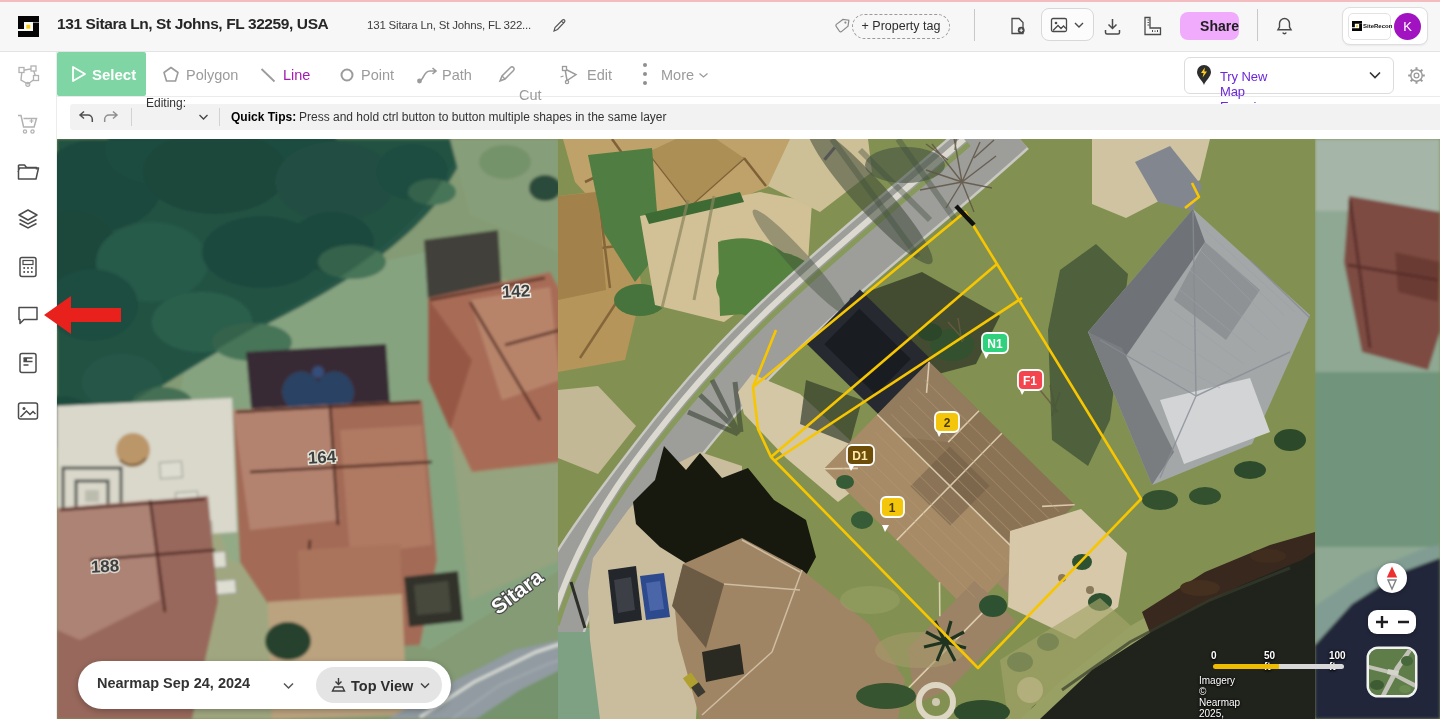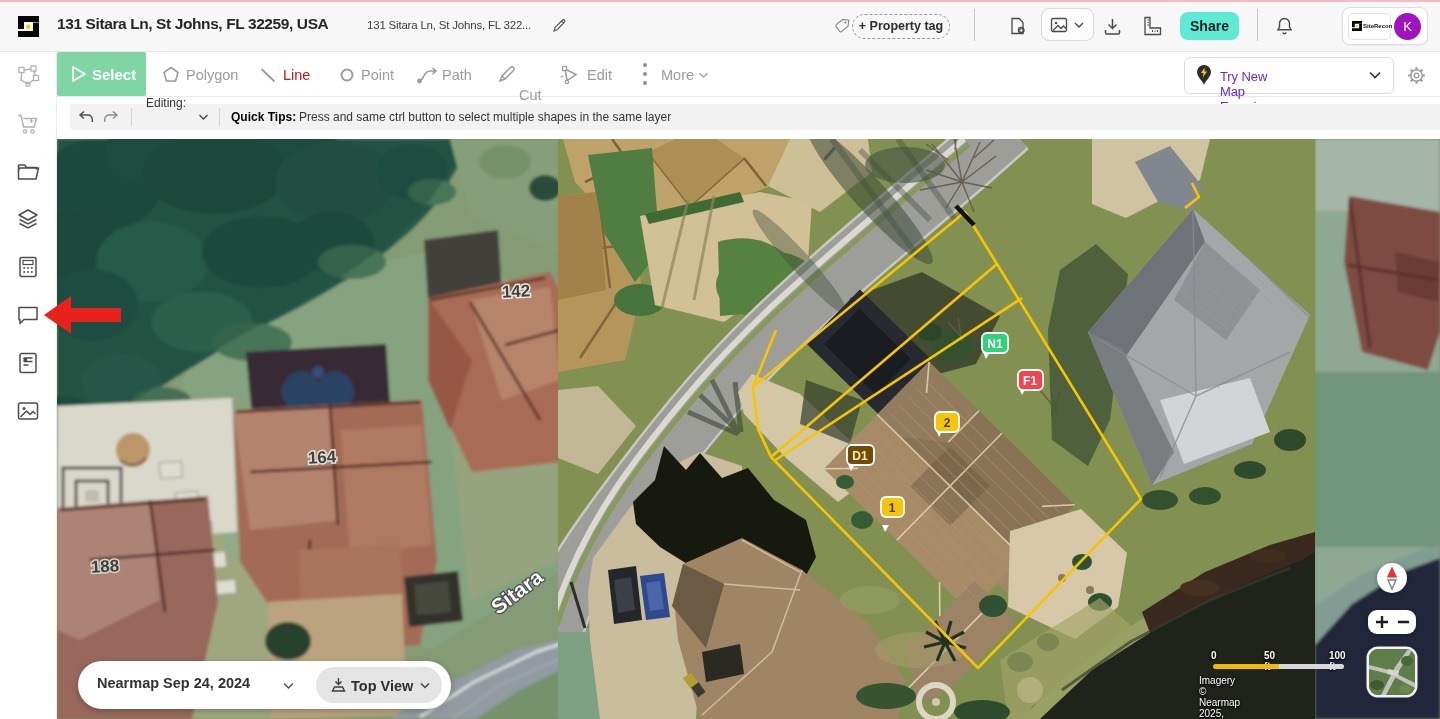--- a/index.html
+++ b/index.html
@@ -28,21 +28,21 @@
 
 <svg class="abs" style="left:552px;top:18px;" width="15" height="15" viewBox="0 0 15 15">
       <path d="M2 13 L3 9.5 L10.5 2 A1.4 1.4 0 0 1 12.5 4 L5.5 11.5 Z M9.5 3 l2 2" fill="none" stroke="#555" stroke-width="1.1"></path>
     </svg>
 
 <svg class="abs" style="left:835px;top:18px;" width="16" height="16" viewBox="0 0 16 16">
       <path d="M1.5 7 L7 1.5 H13 V7.5 L7.5 13.5 A1.5 1.5 0 0 1 5 13.5 L1.5 9.5 A1.6 1.6 0 0 1 1.5 7 Z" fill="none" stroke="#8a8a8a" stroke-width="1.2" transform="rotate(8 8 8)"></path>
       <circle cx="10.4" cy="4.6" r="1.1" fill="#8a8a8a"></circle>
     </svg>
 
-<div class="abs" style="left:852px;top:14px;width:98px;height:25px;border:1px dashed #9a9a9a;border-radius:13px;font-size:12.5px;color:#2d2d2d;text-align:center;line-height:23px;font-weight:bold;">+ Property tag</div>
+<div class="abs" style="left:852px;top:14px;width:98px;height:25px;border:1px dashed #9a9a9a;border-radius:13px;font-size:12.5px;color:#2d2d2d;text-align:center;line-height:23px;">+ Property tag</div>
 
 <div class="abs" style="left:974px;top:9px;width:1px;height:32px;background:#c8c8c8;"></div>
 
 <svg class="abs" style="left:1008px;top:16px;" width="20" height="20" viewBox="0 0 20 20">
       <path d="M4 2.5 H11 L15 6.5 V17.5 H4 Z" fill="none" stroke="#4a4a4a" stroke-width="1.3"></path>
       <circle cx="13.2" cy="14.2" r="3.4" fill="#4a4a4a"></circle>
       <path d="M13.2 12.5 v3.4 M11.5 14.2 h3.4" stroke="#f7f7f8" stroke-width="1.1"></path>
     </svg>
 
 <div class="abs" style="left:1041px;top:8px;width:53px;height:33px;background:#fcfcfc;border:1px solid #d8d8d8;border-radius:8px;"></div>
@@ -58,21 +58,21 @@
 <svg class="abs" style="left:1103px;top:17px;" width="19" height="19" viewBox="0 0 19 19">
       <path d="M9.5 2 V11 M5.5 7.5 L9.5 11.5 L13.5 7.5" fill="none" stroke="#4a4a4a" stroke-width="1.5"></path>
       <path d="M2.5 13 v2.5 a1.5 1.5 0 0 0 1.5 1.5 h11 a1.5 1.5 0 0 0 1.5 -1.5 V13" fill="none" stroke="#4a4a4a" stroke-width="1.5"></path>
     </svg>
 
 <svg class="abs" style="left:1142px;top:16px;" width="20" height="20" viewBox="0 0 20 20">
       <path d="M3 1.5 H8 V12 H18.5 V18.5 H3 Z" fill="none" stroke="#4a4a4a" stroke-width="1.3"></path>
       <path d="M5.5 4 h2 M5.5 6.5 h1.4 M5.5 9 h2 M10.5 14 v2 M13 14.5 v1.4 M15.5 14 v2" stroke="#4a4a4a" stroke-width="1"></path>
     </svg>
 
-<div class="abs" style="left:1180px;top:12px;width:59px;height:28px;background:#5eead4;border-radius:8px;text-align:center;line-height:28px;font-size:14px;font-weight:bold;color:#1d1d1d;">Share</div>
+<div class="abs" style="left:1180px;top:12px;width:59px;height:28px;background:#f0abfc;border-radius:8px;text-align:right;line-height:28px;font-size:14px;font-weight:bold;color:#1d1d1d;">Share</div>
 
 <div class="abs" style="left:1257px;top:9px;width:1px;height:32px;background:#c8c8c8;"></div>
 
 <svg class="abs" style="left:1275px;top:16px;" width="19" height="20" viewBox="0 0 19 20">
       <path d="M9.5 2.5 a5 5 0 0 1 5 5 v3.5 l1.6 2.8 H2.9 L4.5 11 V7.5 a5 5 0 0 1 5 -5 Z" fill="none" stroke="#4a4a4a" stroke-width="1.4"></path>
       <path d="M7.8 16.5 a1.8 1.8 0 0 0 3.4 0" fill="none" stroke="#4a4a4a" stroke-width="1.4"></path>
     </svg>
 
 <div class="abs" style="left:1342px;top:7px;width:86px;height:38px;background:#fff;border:1px solid #dedede;border-radius:8px;box-shadow:0 1px 2px rgba(0,0,0,.06);"></div>
 
@@ -96,21 +96,21 @@
 <div class="abs" style="left:92px;top:66px;font-size:15px;font-weight:bold;color:#fff;">Select</div>
 
 <svg class="abs" style="left:161px;top:65px;" width="20" height="20" viewBox="0 0 20 20">
       <path d="M10 2.5 L17 7.5 L14.5 16 H5.5 L3 7.5 Z" fill="none" stroke="#9b9b9b" stroke-width="1.6" stroke-linejoin="round"></path>
     </svg>
 <div class="abs" style="left:186px;top:67px;font-size:14.5px;color:#9b9b9b;">Polygon</div>
 
 <svg class="abs" style="left:258px;top:65px;" width="20" height="20" viewBox="0 0 20 20">
       <path d="M3.5 4 L16.5 16.5" stroke="#9b9b9b" stroke-width="1.8"></path>
     </svg>
-<div class="abs" style="left:283px;top:67px;font-size:14.5px;color:#b91c1c;">Line</div>
+<div class="abs" style="left:283px;top:67px;font-size:14.5px;color:#a21caf;">Line</div>
 
 <svg class="abs" style="left:338px;top:66px;" width="18" height="18" viewBox="0 0 18 18">
       <circle cx="9" cy="9" r="5.5" fill="none" stroke="#9b9b9b" stroke-width="2"></circle>
     </svg>
 <div class="abs" style="left:361px;top:67px;font-size:14.5px;color:#9b9b9b;text-align:right;">Point</div>
 
 <svg class="abs" style="left:416px;top:64px;" width="24" height="22" viewBox="0 0 24 22">
       <path d="M3 17 C8 17 7 7 14 7 M14 7 h5 M16.5 4 L20 7 L16.5 10" fill="none" stroke="#9b9b9b" stroke-width="1.6"></path>
       <circle cx="3.5" cy="17" r="2.4" fill="#9b9b9b"></circle>
     </svg>
@@ -167,21 +167,21 @@
     </svg>
 
 <div class="abs" style="left:131px;top:108px;width:1px;height:18px;background:#d2d2d2;"></div>
 <div class="abs" style="left:146px;top:96px;font-size:12px;color:#333;">Editing:</div>
 <svg class="abs" style="left:198px;top:114px;" width="11" height="7" viewBox="0 0 11 7">
       <path d="M1.5 1 L5.5 5 L9.5 1" fill="none" stroke="#444" stroke-width="1.3"></path>
     </svg>
 
 <div class="abs" style="left:219px;top:108px;width:1px;height:18px;background:#d2d2d2;"></div>
 <div class="abs" style="left:231px;top:110px;font-size:12px;font-weight:bold;color:#000000;">Quick Tips:</div>
-<div class="abs" style="left:299px;top:110px;font-size:12px;color:#333;">Press and same ctrl button to select multiple shapes in the same layer</div>
+<div class="abs" style="left:299px;top:110px;font-size:12px;color:#333;">Press and hold ctrl button to button multiple shapes in the same layer</div>
 
 <div class="abs" id="mapwrap" style="left:57px;top:139px;width:1383px;height:580px;background:#7f9257;overflow:hidden;">
 <svg width="1383" height="580" viewBox="57 139 1383 580">
 <defs>
   <filter id="b1" x="-5%" y="-5%" width="110%" height="110%">
             <feGaussianBlur stdDeviation="1.4"></feGaussianBlur>
           </filter>
   <filter id="b2" x="-5%" y="-5%" width="110%" height="110%">
             <feGaussianBlur stdDeviation="1.8"></feGaussianBlur>
           </filter>

